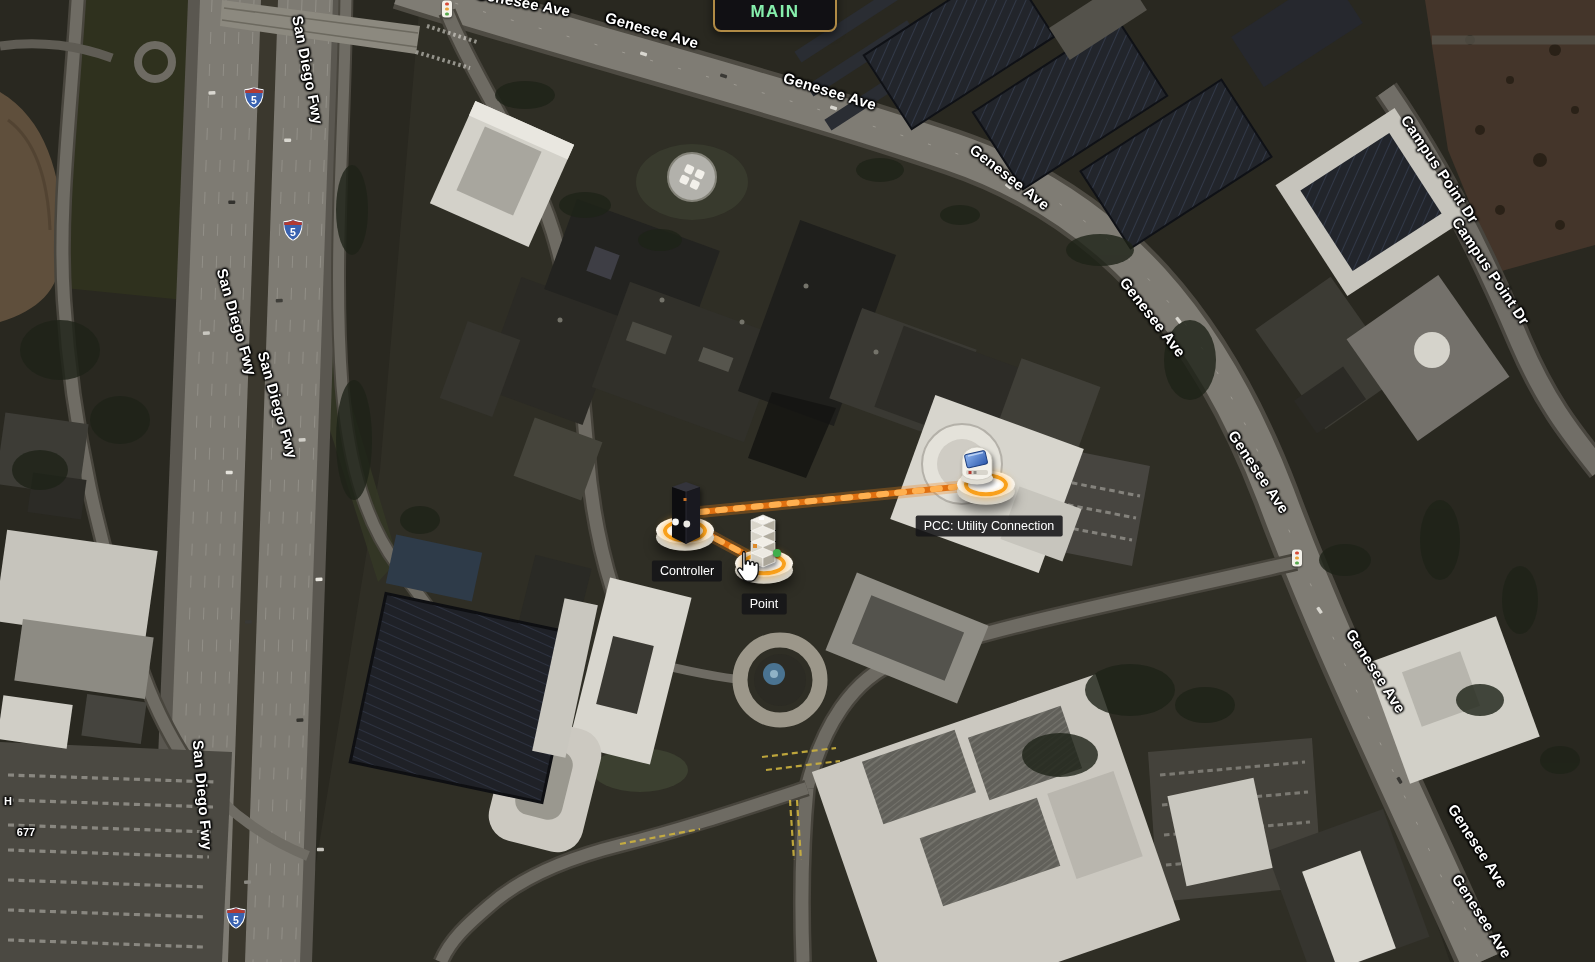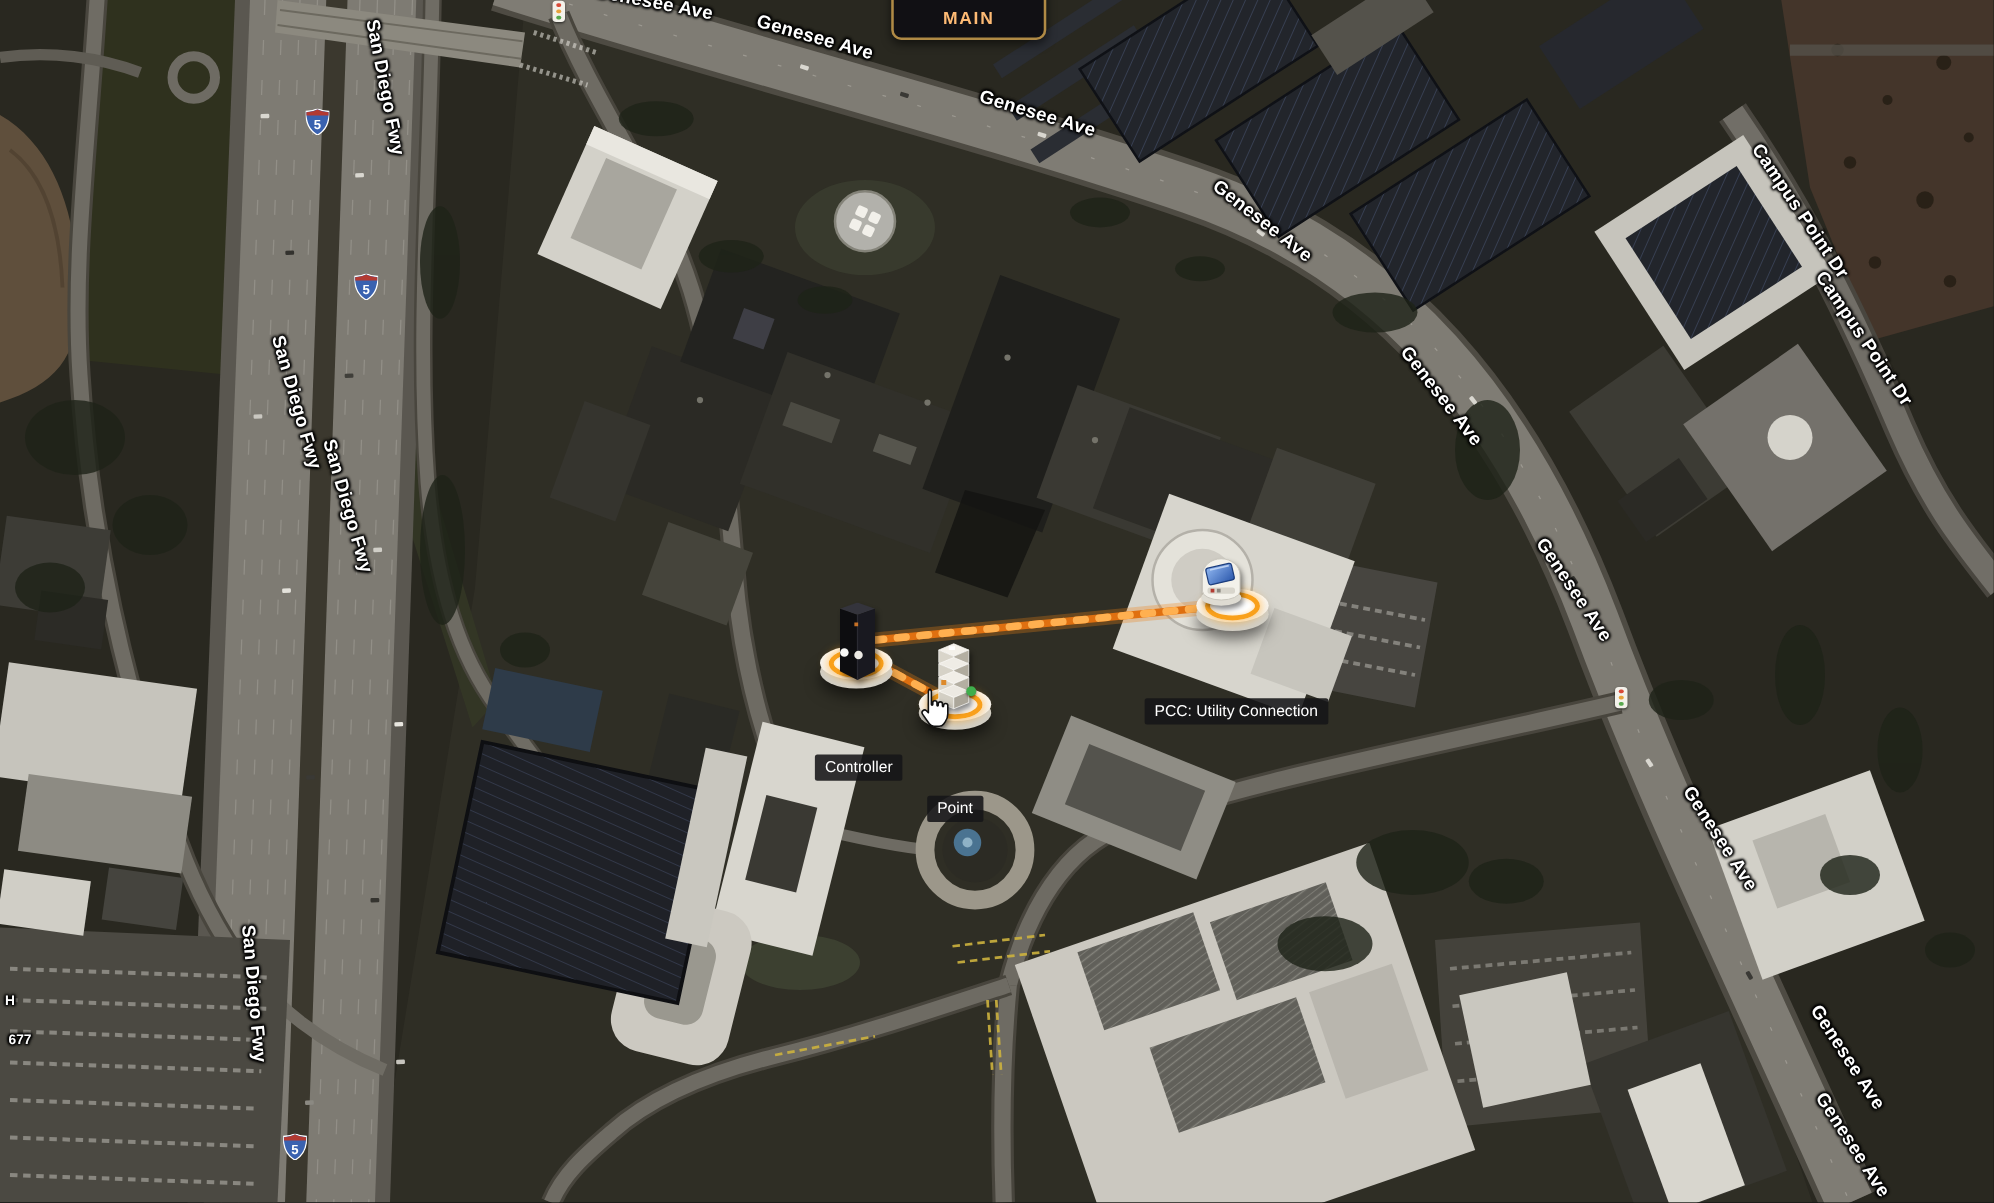--- a/index.html
+++ b/index.html
@@ -33,30 +33,30 @@
     background:#d2cfc6;box-shadow:0 6px 12px rgba(0,0,0,.55);}
   .disc .top{position:absolute;left:0;top:3px;width:58px;height:27px;border-radius:50%;
     background:radial-gradient(ellipse at 50% 38%,#ffffff 52%,#e9e7e0 100%);}
   .disc .ring{position:absolute;left:50%;top:16.5px;width:36px;height:15px;
     transform:translate(-50%,-50%);border-radius:50%;border:4px solid #f9a01b;
     box-shadow:0 0 7px 2px rgba(249,160,27,.55), inset 0 0 4px rgba(249,160,27,.4);}
   .node-icon{position:absolute;transform:translate(-50%,-100%);line-height:0;
     filter:drop-shadow(2px 3px 2px rgba(0,0,0,.45));}
   .node-label{position:absolute;z-index:5;transform:translate(-50%,-50%);
     background:rgba(22,22,24,.88);color:#fff;font-size:12.5px;padding:3px 8px 4px;
-    border-radius:2px;white-space:nowrap;margin-top:43px;}
+    border-radius:2px;white-space:nowrap;}
   .status-dot{position:absolute;z-index:5;width:8px;height:8px;border-radius:50%;
     transform:translate(-50%,-50%);box-shadow:0 1px 2px rgba(0,0,0,.5);}
 
   
   .main-node{position:absolute;left:713px;top:-18px;width:124px;height:50px;z-index:6;
     background:rgba(15,15,19,.93);border:2px solid #b08a45;border-radius:8px;
     display:flex;align-items:flex-end;justify-content:center;padding-bottom:8px;
     box-sizing:border-box;box-shadow:0 3px 8px rgba(0,0,0,.55);}
-  .main-node span{color:#fdba74;font-size:14px;font-weight:bold;letter-spacing:1.4px;margin-top:36px;}
+  .main-node span{color:#86efac;font-size:17px;font-weight:bold;letter-spacing:1.4px;margin-top:36px;}
 
   .cursor{position:absolute;z-index:9;line-height:0;filter:drop-shadow(1px 2px 2px rgba(0,0,0,.5));}
 </style>
 </head>
 <body>
 
 <div class="stage">
 
   <div class="map-layer">
   <svg viewBox="0 0 1595 962" preserveAspectRatio="none">
@@ -331,21 +331,21 @@
       <div class="street-label" style="left: 1259px; top: 472px; transform: translate(-50%, -50%) rotate(56deg);">Genesee Ave</div>
       <div class="street-label" style="left: 1376px; top: 671px; transform: translate(-50%, -50%) rotate(57deg);">Genesee Ave</div>
       <div class="street-label" style="left: 1478px; top: 846px; transform: translate(-50%, -50%) rotate(57deg);">Genesee Ave</div>
       <div class="street-label" style="left: 1482px; top: 916px; transform: translate(-50%, -50%) rotate(57deg);">Genesee Ave</div>
       <div class="street-label" style="left: 1440px; top: 169px; transform: translate(-50%, -50%) rotate(56deg);">Campus Point Dr</div>
       <div class="street-label" style="left: 1491px; top: 271px; transform: translate(-50%, -50%) rotate(56deg);">Campus Point Dr</div>
       <div class="street-label" style="left: 308px; top: 70px; transform: translate(-50%, -50%) rotate(79deg);">San Diego Fwy</div>
       <div class="street-label" style="left: 237px; top: 322px; transform: translate(-50%, -50%) rotate(74deg);">San Diego Fwy</div>
       <div class="street-label" style="left: 278px; top: 405px; transform: translate(-50%, -50%) rotate(74deg);">San Diego Fwy</div>
       <div class="street-label" style="left: 203px; top: 795px; transform: translate(-50%, -50%) rotate(85deg);">San Diego Fwy</div>
-      <div class="street-label small-label" style="left: 16px; top: 832px;">677</div>
+      <div class="street-label small-label" style="left: 26px; top: 832px;">677</div>
       <div class="street-label small-label" style="left: 8px; top: 801px;">H</div>
       <div class="shield" style="left: 254px; top: 100px;">
     <svg width="19" height="21" viewBox="0 0 18 20">
       <path d="M9 0 C12 1.6 15 2.1 18 2.1 C18 10 15 16.8 9 20 C3 16.8 0 10 0 2.1 C3 2.1 6 1.6 9 0 Z" fill="#3a62b0" stroke="#fff" stroke-width="1"></path>
       <path d="M9 .6 C11.8 2 14.8 2.6 17.4 2.6 L17.4 5.2 L.6 5.2 L.6 2.6 C3.2 2.6 6.2 2 9 .6 Z" fill="#b33a32"></path>
       <text x="9" y="15.5" text-anchor="middle" font-size="10" font-weight="bold" fill="#fff" font-family="Liberation Sans, sans-serif" class="shield-num">5</text>
     </svg>
   </div>
       <div class="shield" style="left: 293px; top: 232px;">
     <svg width="19" height="21" viewBox="0 0 18 20">

